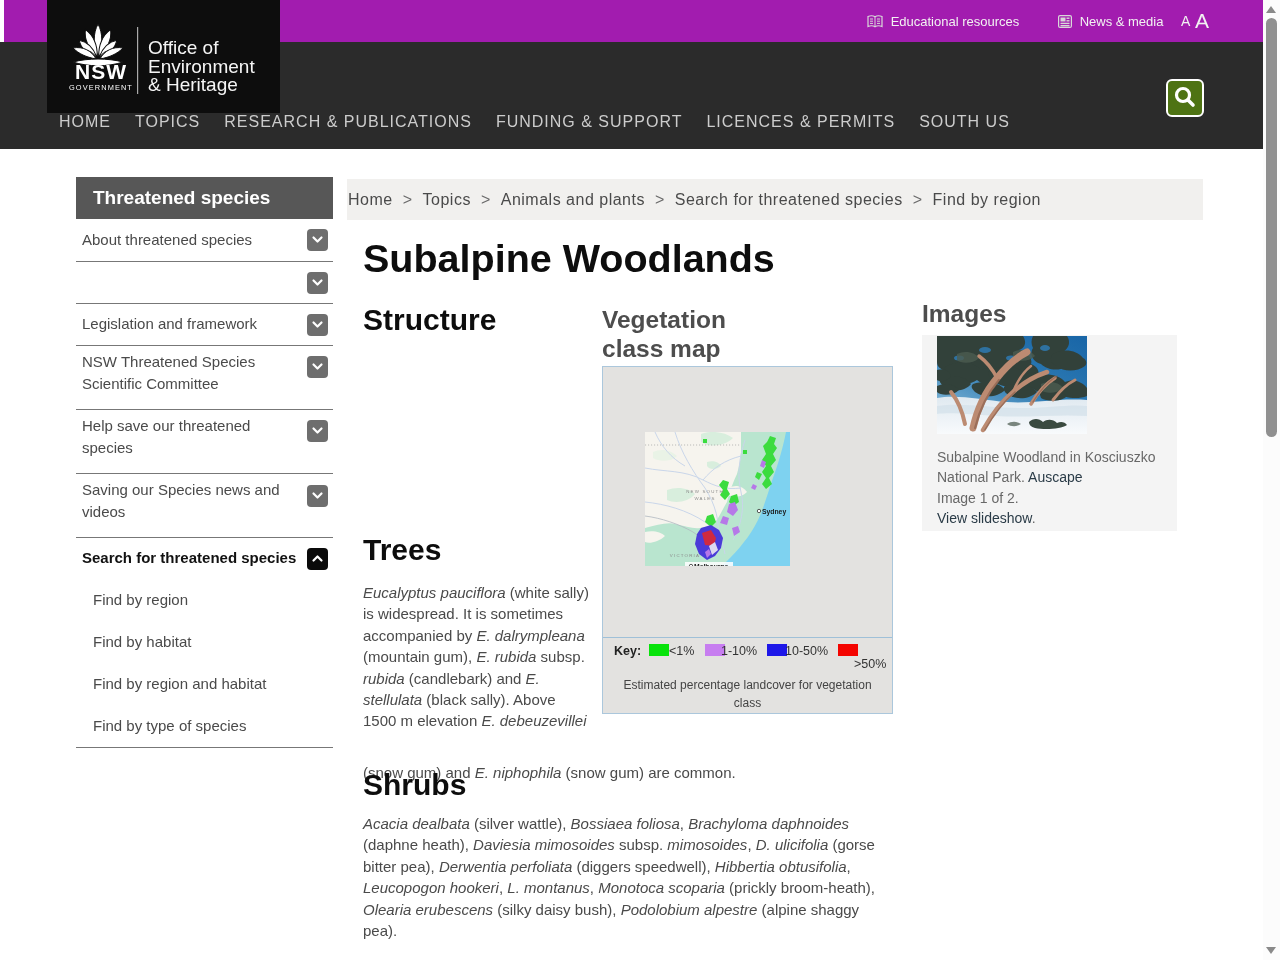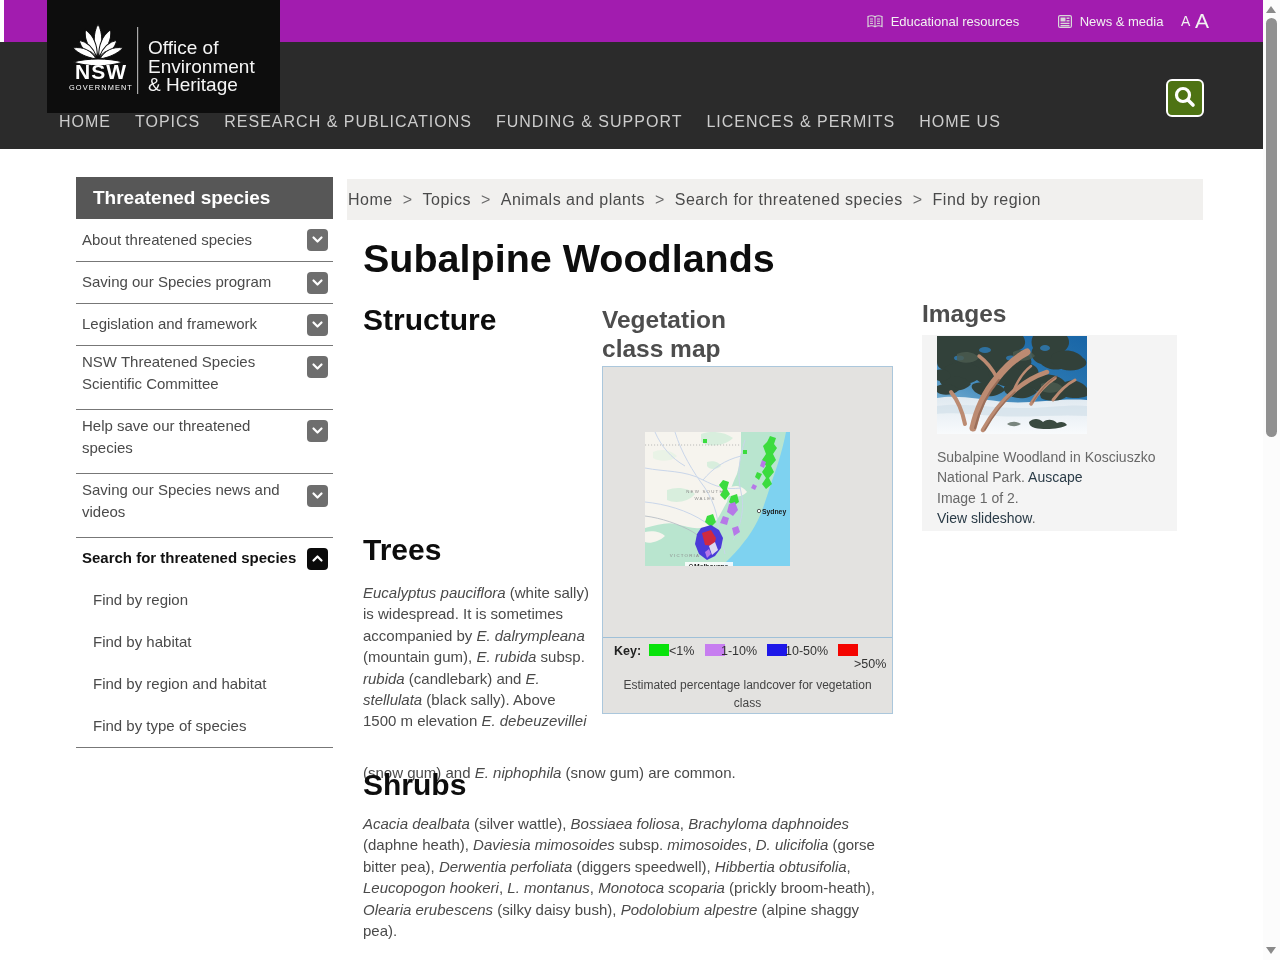--- a/index.html
+++ b/index.html
@@ -108,43 +108,40 @@
         <text x="54" y="89.5" text-anchor="middle" font-size="7.4" letter-spacing="1.1" font-family="Liberation Sans">GOVERNMENT</text>
       </g>
       <rect x="90" y="27" width="1.2" height="67" fill="#aaa"></rect>
       <g fill="#f5f5f5" font-family="Liberation Sans" font-size="19">
         <text x="101" y="53.5">Office of</text>
         <text x="101" y="72.5">Environment</text>
         <text x="101" y="91">&amp; Heritage</text>
       </g>
     </svg>
   </div>
-  <div id="nav" class="abs"><span>HOME</span><span>TOPICS</span><span>RESEARCH &amp; PUBLICATIONS</span><span>FUNDING &amp; SUPPORT</span><span>LICENCES &amp; PERMITS</span><span>HOME US</span></div>
+  <div id="nav" class="abs"><span>HOME</span><span>TOPICS</span><span>RESEARCH &amp; PUBLICATIONS</span><span>FUNDING &amp; SUPPORT</span><span>LICENCES &amp; PERMITS</span><span>SOUTH US</span></div>
   <div id="searchbtn" class="abs">
     <svg width="34" height="34" viewBox="0 0 34 34">
       <circle cx="15" cy="14" r="6.5" fill="none" stroke="#fff" stroke-width="3.2"></circle>
       <line x1="20" y1="19" x2="25" y2="24" stroke="#fff" stroke-width="3.6" stroke-linecap="round"></line>
     </svg>
   </div>
 
   <div id="crumb" class="abs">Home<span class="sep">&gt;</span>Topics<span class="sep">&gt;</span>Animals and plants<span class="sep">&gt;</span>Search for threatened species<span class="sep">&gt;</span>Find by region</div>
 
   <div id="sbhead" class="abs">Threatened species</div>
   <div class="sbitem" style="top:229px;">
       <span class="txt">About threatened species</span>
     </div>
   <div class="chev abs" style="left:307px; top:229px;">
       <svg width="13" height="12" viewBox="0 0 13 12">
         <path d="M2.5 3.5 L6.5 7.5 L10.5 3.5" fill="none" stroke="#fff" stroke-width="2.2" stroke-linecap="round" stroke-linejoin="round"></path>
       </svg>
     </div>
   <div class="sbsep" style="top:261px;"></div>
-  <div class="sbitem" style="top:271px;">
-      <span class="txt">Saving our Species program</span>
-    </div>
   <div class="chev abs" style="left:307px; top:272px;">
       <svg width="13" height="12" viewBox="0 0 13 12">
         <path d="M2.5 3.5 L6.5 7.5 L10.5 3.5" fill="none" stroke="#fff" stroke-width="2.2" stroke-linecap="round" stroke-linejoin="round"></path>
       </svg>
     </div>
   <div class="sbsep" style="top:303px;"></div>
   <div class="sbitem" style="top:313px;">
       <span class="txt">Legislation and framework</span>
     </div>
   <div class="chev abs" style="left:307px; top:314px;">

